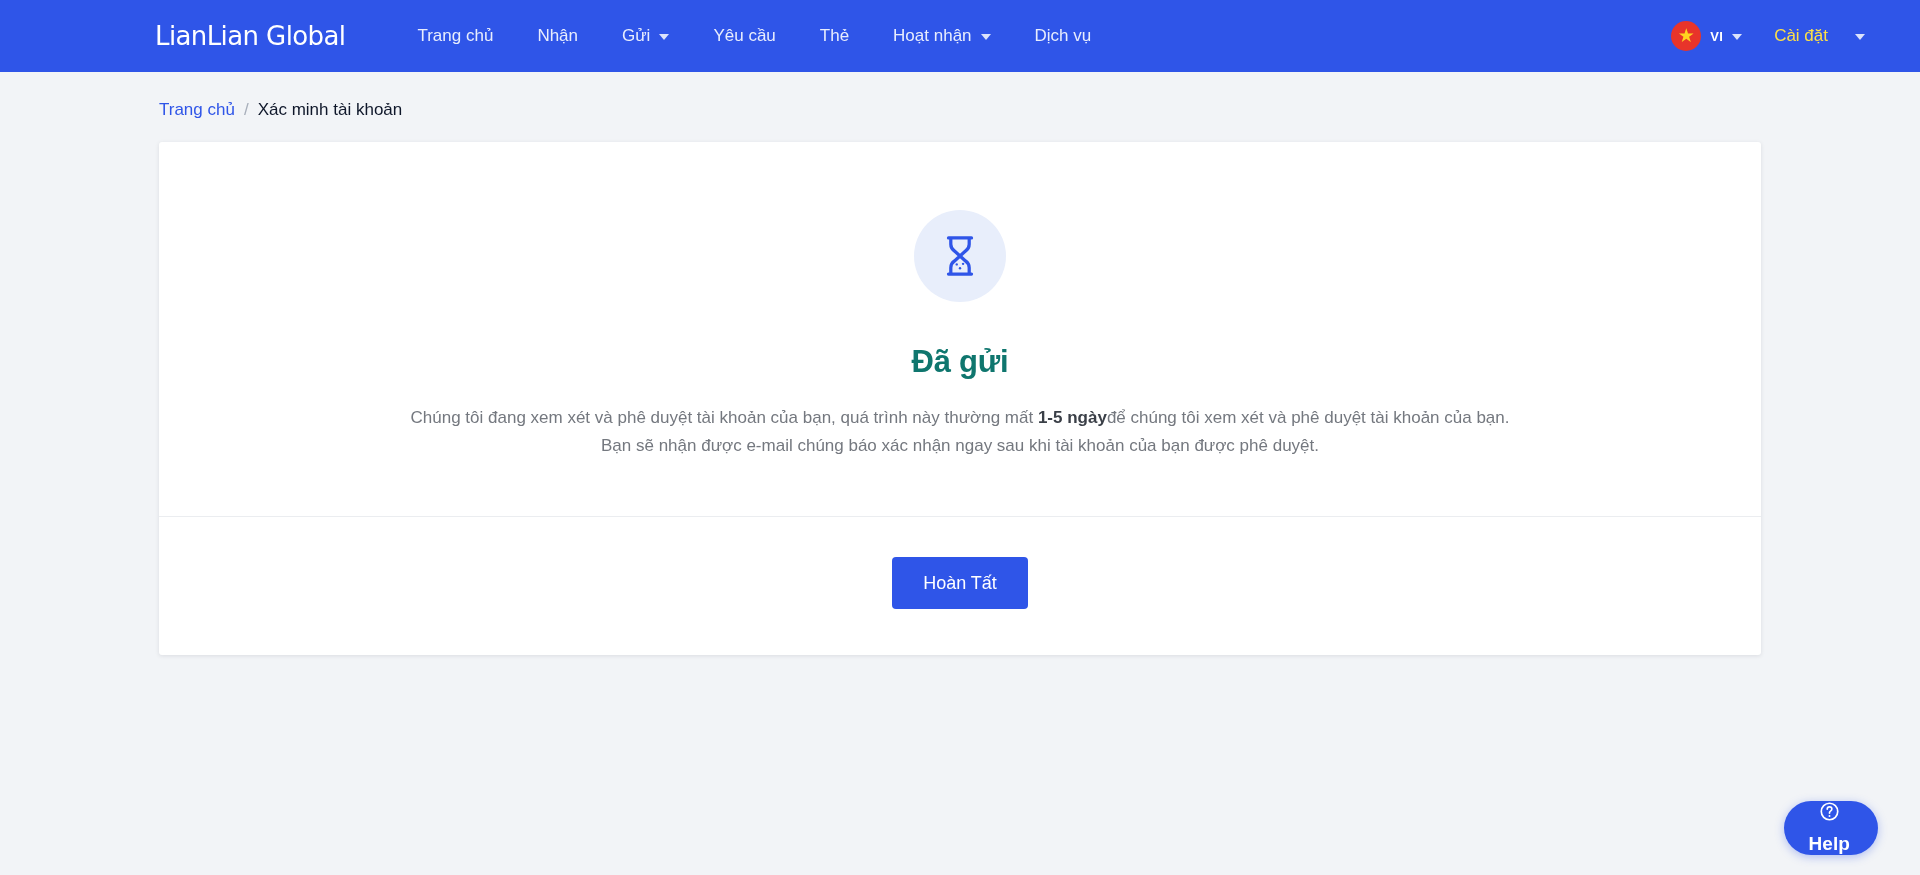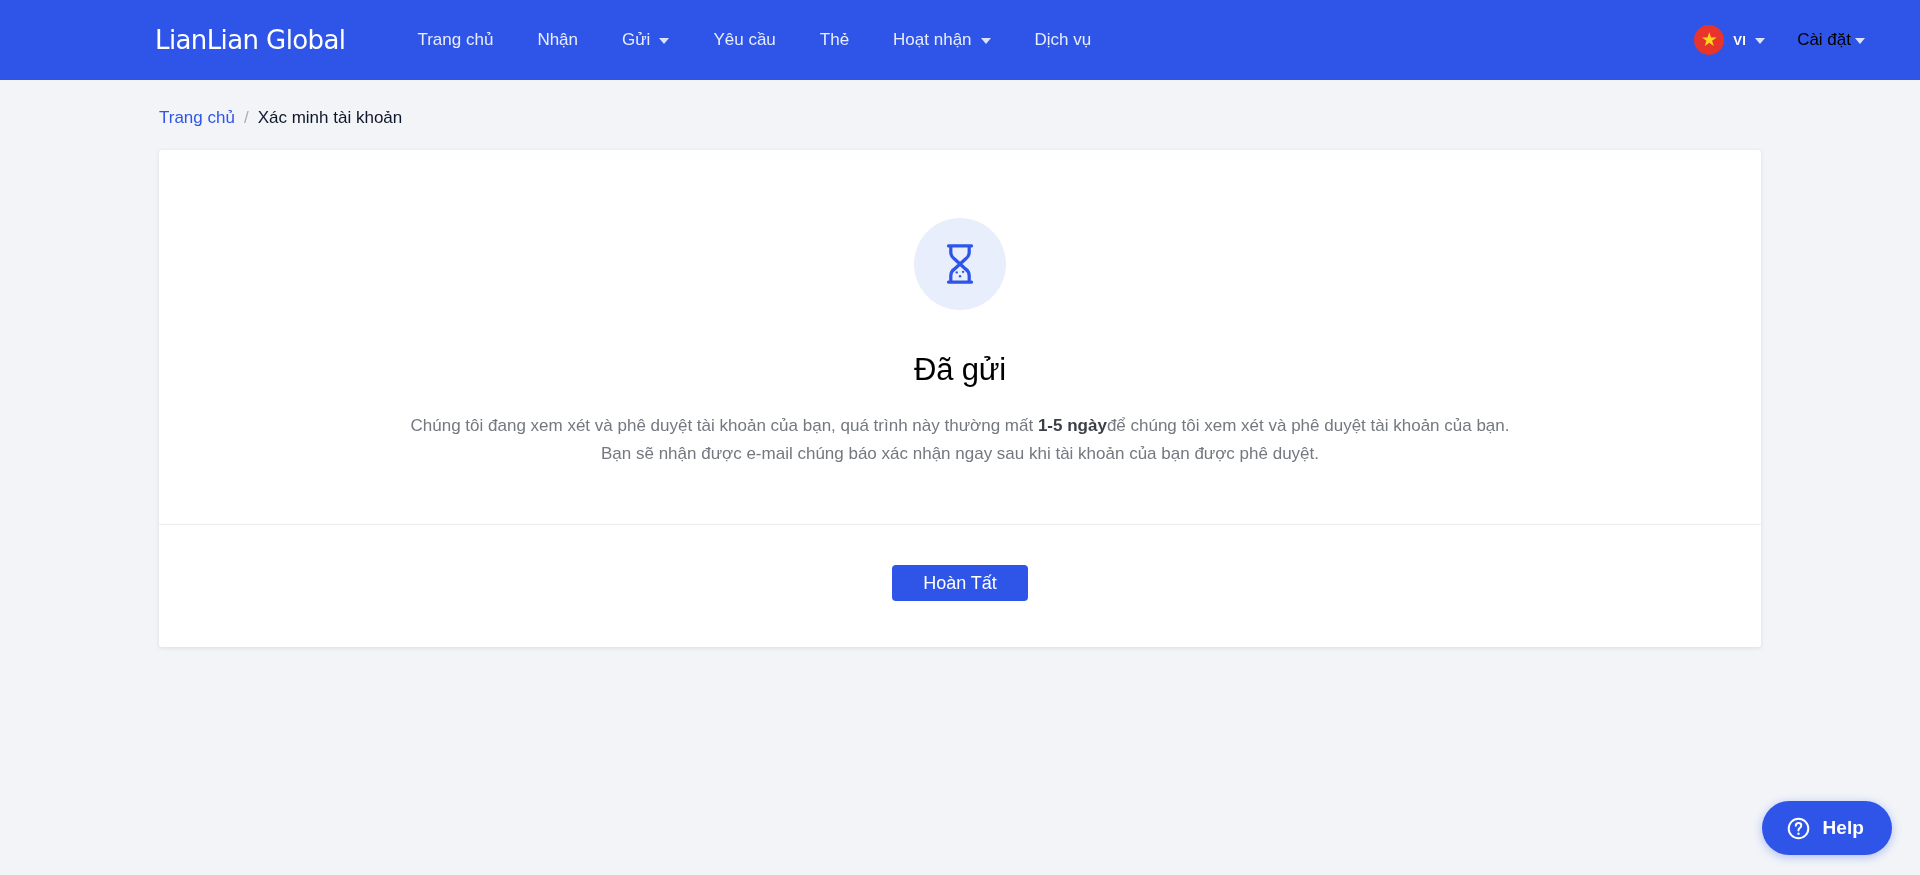--- a/index.html
+++ b/index.html
@@ -7,21 +7,21 @@
   html, body {
     width: 1920px;
     height: 875px;
     background: #f2f4f7;
     font-family: "Liberation Sans", sans-serif;
     overflow: hidden;
   }
 
   
   .navbar {
-    height: 80px;
+    height: 72px;
     background: #2f55e8;
     display: flex;
     align-items: center;
     padding: 0 50px 0 155px;
     position: relative;
   }
 
   .logo {
     color: #ffffff;
     font-size: 26px;
@@ -91,23 +91,23 @@
   .lang-code {
     color: #ffffff;
     font-size: 13px;
     font-weight: bold;
     letter-spacing: 0.3px;
   }
 
   .settings-menu {
     display: flex;
     align-items: center;
-    gap: 4px;
-    cursor: pointer;
-    color: #000000;
+    gap: 27px;
+    cursor: pointer;
+    color: #fde047;
     font-size: 17px;
     padding-right: 5px;
   }
 
   
   .breadcrumb {
     display: flex;
     align-items: center;
     gap: 9px;
     padding: 28px 0 0 159px;
@@ -139,22 +139,22 @@
     border-radius: 50%;
     background: #e8eefb;
     margin: 0 auto 42px auto;
     display: flex;
     align-items: center;
     justify-content: center;
   }
 
   .status-title {
     font-size: 31px;
-    color: #000000;
-    font-weight: normal;
+    color: #0f766e;
+    font-weight: bold;
     margin-bottom: 24px;
     letter-spacing: -0.2px;
   }
 
   .status-desc {
     font-size: 17px;
     color: #74787f;
     line-height: 28px;
     max-width: 1300px;
     margin: 0 auto;
@@ -173,38 +173,39 @@
   }
 
   .primary-btn {
     background: #2f55e8;
     color: #ffffff;
     border: none;
     border-radius: 4px;
     font-size: 18px;
     font-family: "Liberation Sans", sans-serif;
     padding: 0 31px;
-    height: 36px;
+    height: 52px;
     cursor: pointer;
   }
 
   
   .help-btn {
     position: absolute;
-    right: 28px;
+    right: 42px;
     bottom: 20px;
     height: 54px;
     background: #2f55e8;
     border-radius: 27px;
     display: flex;
     align-items: center;
     gap: 11px;
     padding: 0 28px 0 24px;
     cursor: pointer;
     box-shadow: 0 2px 10px rgba(47,85,232,0.35);
+    flex-direction: column;
   }
   .help-label {
     color: #ffffff;
     font-size: 19px;
     font-weight: bold;
     letter-spacing: 0.1px;
   }
 </style>
 </head>
 <body>

